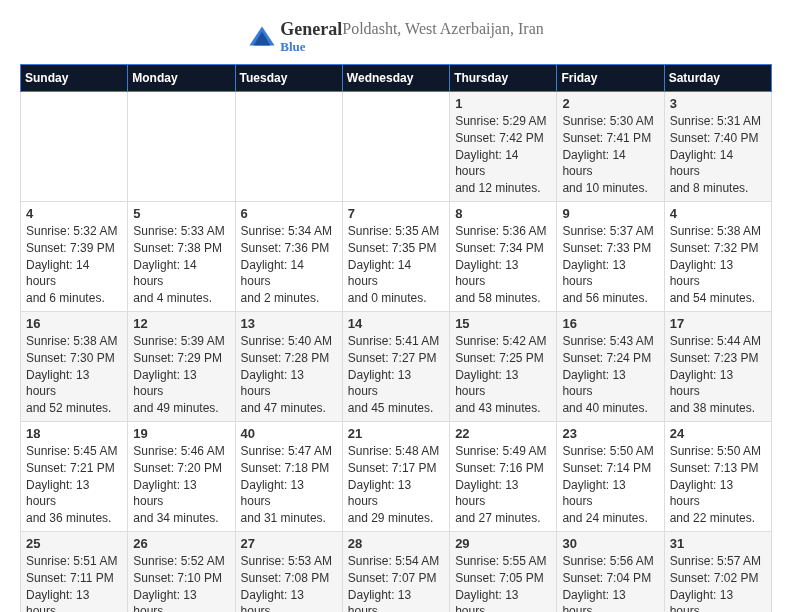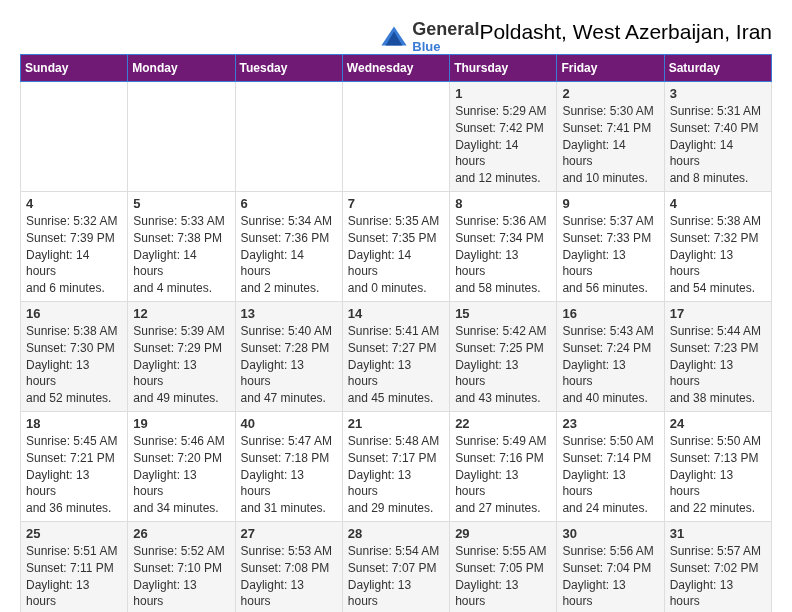--- a/index.html
+++ b/index.html
@@ -5,22 +5,24 @@
     * { box-sizing: border-box; margin: 0; padding: 0; }
     body {
       font-family: Arial, sans-serif;
       background: #fff;
       width: 792px;
       min-height: 612px;
       padding: 20px;
     }
     .header {
       display: flex;
-      justify-content: flex-end;
+      justify-content: center;
       align-items: flex-start;
+      margin-bottom: 10px;
+      font-family: Liberation Serif, serif;
     }
     .logo {
       display: flex;
       align-items: center;
     }
     .logo-text {
       display: flex;
       flex-direction: column;
       line-height: 1.1;
     }
@@ -41,30 +43,30 @@
     }
     .title-block {
       text-align: right;
     }
     .main-title {
       font-size: 36px;
       font-weight: normal;
       color: #333;
     }
     .subtitle {
-      font-size: 21px;
-      color: #000000;
+      font-size: 16px;
+      color: #737373;
     }
     table {
       width: 100%;
       border-collapse: collapse;
       font-size: 11px;
     }
     thead tr th {
-      background-color: #701a75;
+      background-color: #0f172a;
       color: #fff;
       padding: 6px 4px;
       text-align: left;
       font-size: 12px;
       font-weight: bold;
       border: 1px solid #3a7bd5;
     }
     tbody tr {
       border-bottom: 1px solid #ccc;
     }

